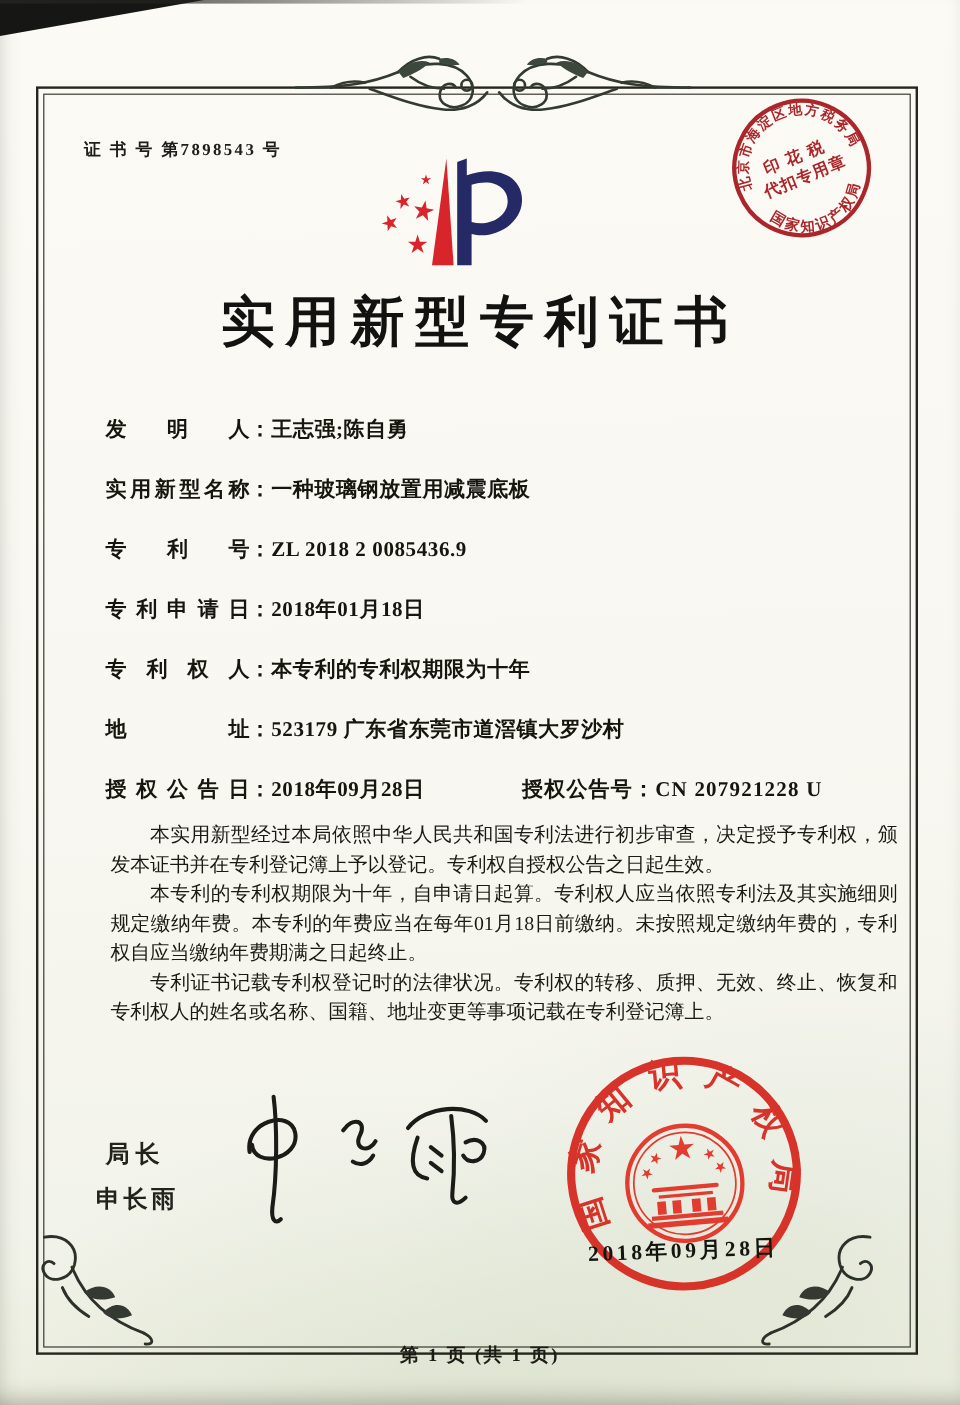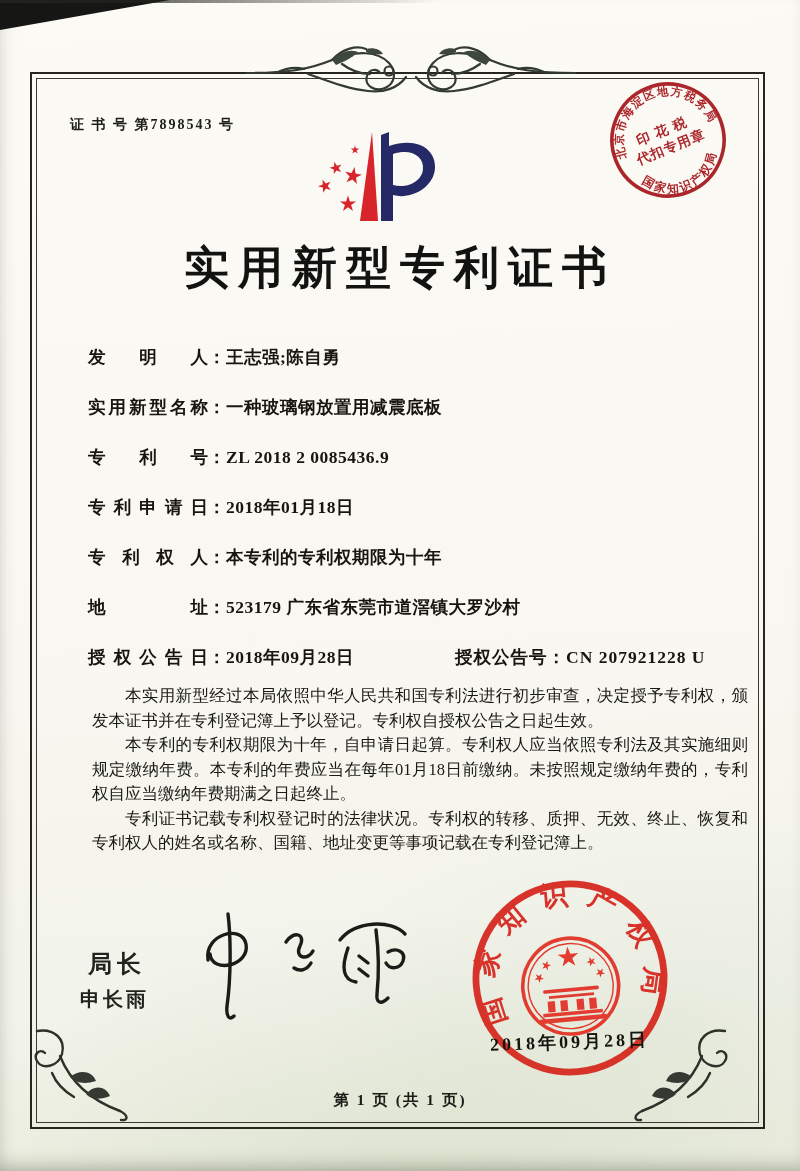--- a/index.html
+++ b/index.html
@@ -17,31 +17,31 @@
   .frame-outer{position:absolute;left:30px;top:72px;width:731px;height:1053px;border:2px solid #26261f;}
   .frame-inner{position:absolute;left:4px;top:4px;right:4px;bottom:4px;border:1px solid #3a3a33;}
   .cert-no{position:absolute;left:70px;top:116px;font-size:14px;letter-spacing:2px;color:#1d1d1a;font-weight:600;}
   .title{position:absolute;left:0;top:238px;width:800px;text-align:center;font-size:45px;font-weight:bold;
     letter-spacing:9px;color:#121210;}
   .fields{position:absolute;left:88px;top:345px;width:660px;}
   .field-row{position:relative;height:50px;font-size:17.5px;font-weight:600;color:#16160f;}
   .field-label{display:inline-block;width:120px;text-align:justify;text-align-last:justify;vertical-align:top;}
   .field-colon{display:inline-block;width:18px;}
   .field-value{letter-spacing:.5px;}
-  .grant-right{position:absolute;left:367px;top:0;letter-spacing:1px;}
+  .grant-right{position:absolute;left:347px;top:0;letter-spacing:1px;}
   .paras{position:absolute;left:92px;top:684px;width:656px;font-size:16.5px;line-height:24.5px;
     text-align:justify;color:#1a1a14;font-weight:500;}
   .paras p{margin:0;text-indent:2em;}
-  .sig-title{position:absolute;left:88px;top:948px;font-size:24px;letter-spacing:5px;font-weight:600;color:#23231e;}
+  .sig-title{position:absolute;left:88px;top:948px;font-size:20px;letter-spacing:5px;font-weight:600;color:#23231e;}
   .sig-name{position:absolute;left:80px;top:986px;font-size:20px;letter-spacing:3px;font-weight:600;color:#23231e;}
   .sig-svg{position:absolute;left:190px;top:908px;}
   .seal-svg{position:absolute;left:466px;top:874px;opacity:.94;}
   .seal-date{position:absolute;left:490px;top:1030px;font-size:18px;font-weight:bold;letter-spacing:3px;
     color:#15150f;transform:rotate(-2deg);}
-  .footer{position:absolute;left:0;top:1090px;width:800px;text-align:center;font-size:15.5px;
+  .footer{position:absolute;left:0;top:1119px;width:800px;text-align:center;font-size:15.5px;
     letter-spacing:2px;color:#1c1c16;font-weight:600;}
   .stamp-svg{position:absolute;left:598px;top:70px;mix-blend-mode:multiply;opacity:.92;}
   .logo-svg{position:absolute;left:308px;top:124px;}
   .orn-top{position:absolute;left:246px;top:40px;}
   .orn-bl{position:absolute;left:32px;top:1023px;}
   .orn-br{position:absolute;left:630px;top:1023px;}
 </style>
 </head>
 <body>
 

